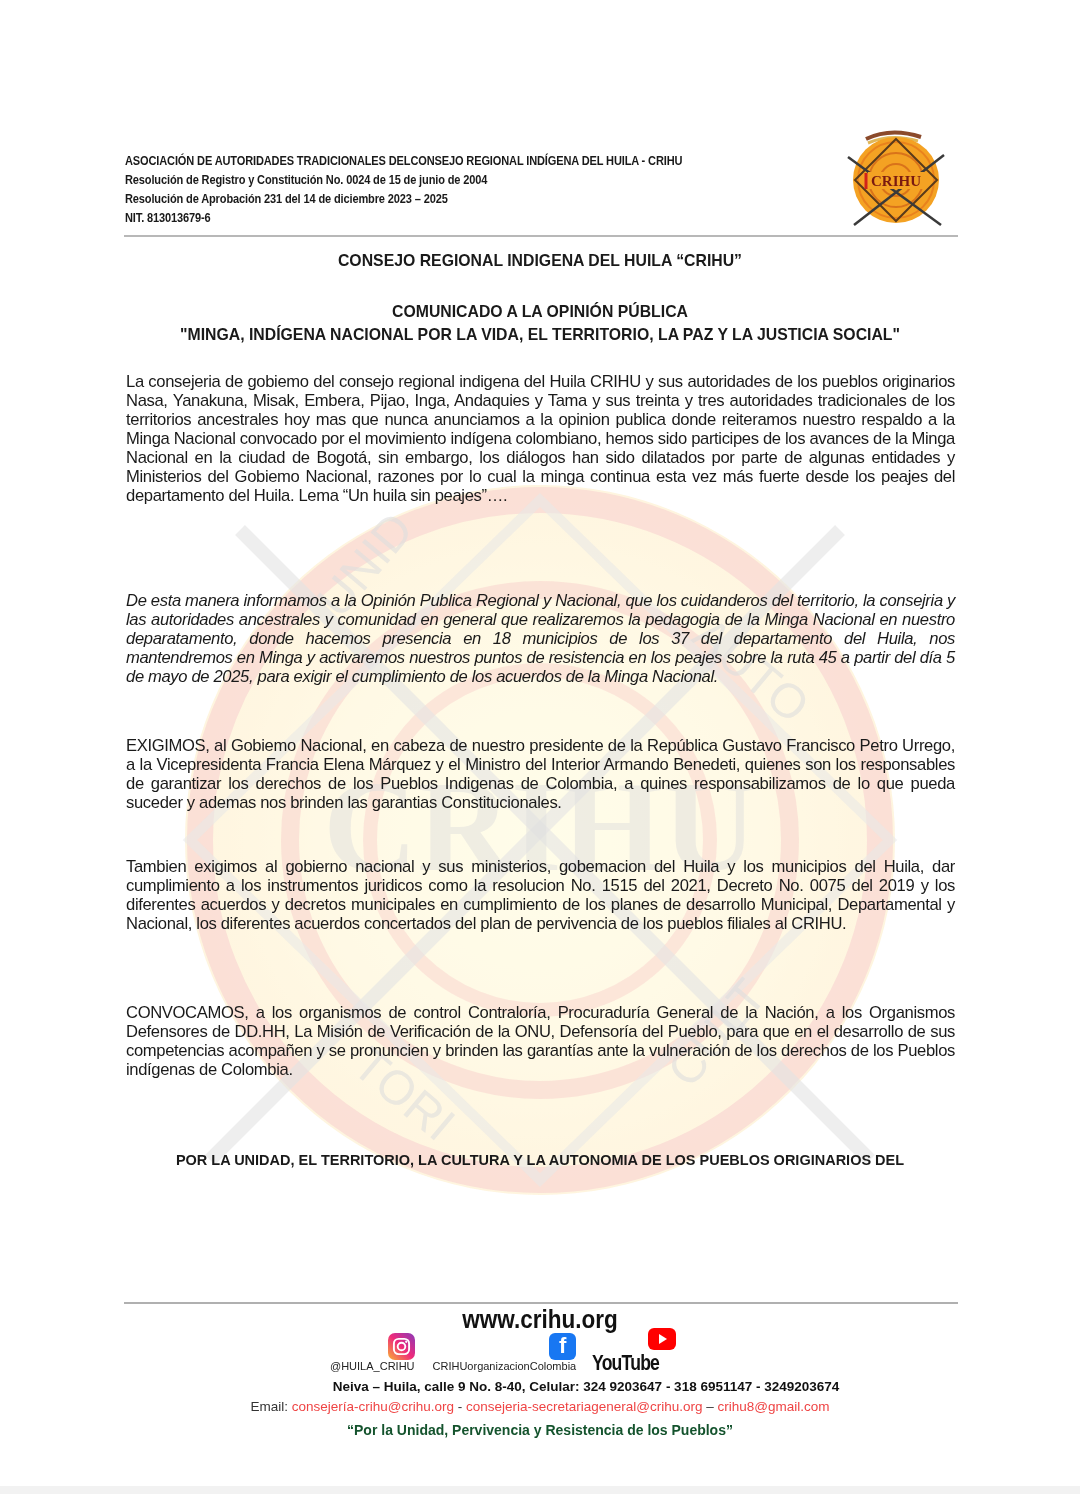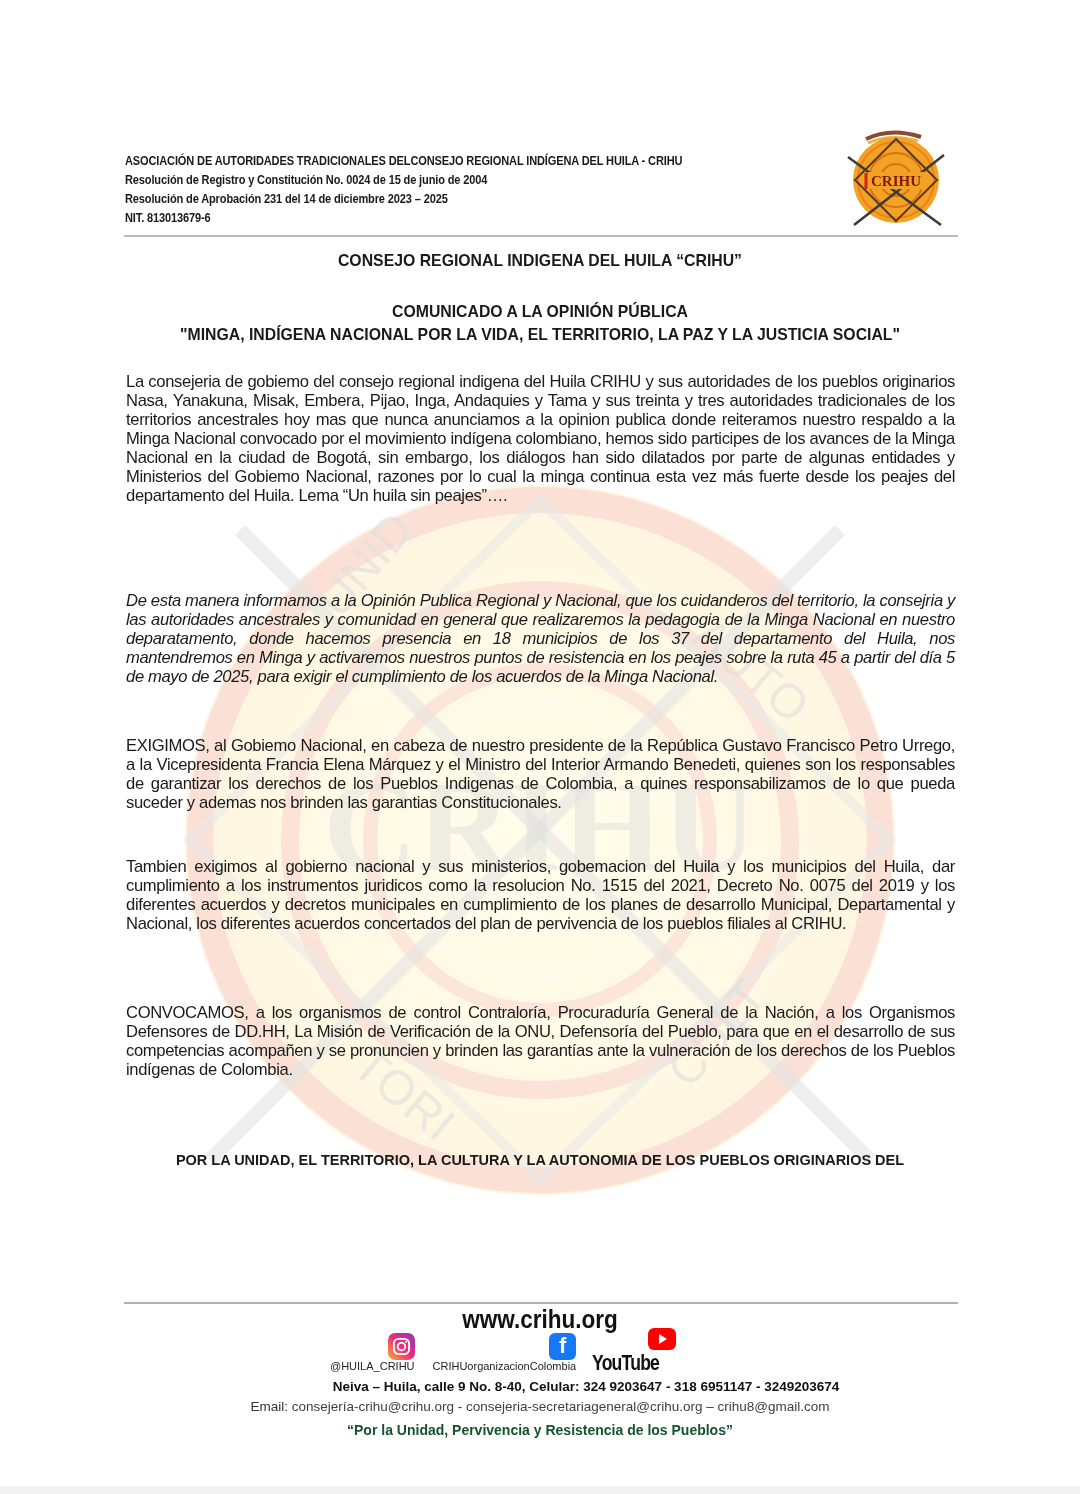--- a/index.html
+++ b/index.html
@@ -36,21 +36,21 @@
   .website { position: absolute; left: 0; width: 1080px; top: 1305px; text-align: center; font-size: 25px; font-weight: bold; color: #111; z-index: 2; transform: scaleX(0.9); }
   .socials { position: absolute; left: 326px; top: 1338px; height: 28px; display: flex; align-items: center; z-index: 2; }
   .social { display: flex; align-items: flex-end; margin-right: 14px; flex-direction: column; }
   .social .handle { font-size: 11px; color: #222; margin-left: 4px; }
   .ig-icon { width: 27px; height: 27px; border-radius: 7px; background: linear-gradient(45deg, #f9b233 0%, #ee2a7b 50%, #8a3ab9 100%); display: flex; align-items: center; justify-content: center; }
   .fb-icon { width: 27px; height: 27px; border-radius: 6px; background: #1877f2; display: flex; align-items: center; justify-content: center; color: #fff; font-weight: bold; font-size: 22px; font-family: "Liberation Sans", sans-serif; }
   .yt-icon { width: 28px; height: 22px; border-radius: 6px; background: #ff0000; display: flex; align-items: center; justify-content: center; }
   .yt-word { font-size: 22px; font-weight: bold; color: #111; margin-left: 2px; letter-spacing: -1px; transform: scaleX(0.8); transform-origin: left; display: inline-block; }
   .address { position: absolute; left: 0; width: 1080px; top: 1379px; text-align: center; font-size: 13.5px; font-weight: bold; color: #111; z-index: 2; padding-left: 46px; }
   .emails { position: absolute; left: 0; width: 1080px; top: 1399px; text-align: center; font-size: 13.5px; color: #333; z-index: 2; }
-  .emails .link { color: #404040; }
+  .emails .link { color: #ef4444; }
   .motto { position: absolute; left: 0; width: 1080px; top: 1422px; text-align: center; font-size: 14px; font-weight: bold; color: #14532d; z-index: 2; }
 </style>
 </head>
 <body>
 
 <svg class="watermark" viewBox="0 0 740 740">
   <defs>
     <radialGradient id="wmg" cx="50%" cy="50%" r="50%">
       <stop offset="0%" stop-color="#fff6b0"></stop>
       <stop offset="60%" stop-color="#fde9a0"></stop>

